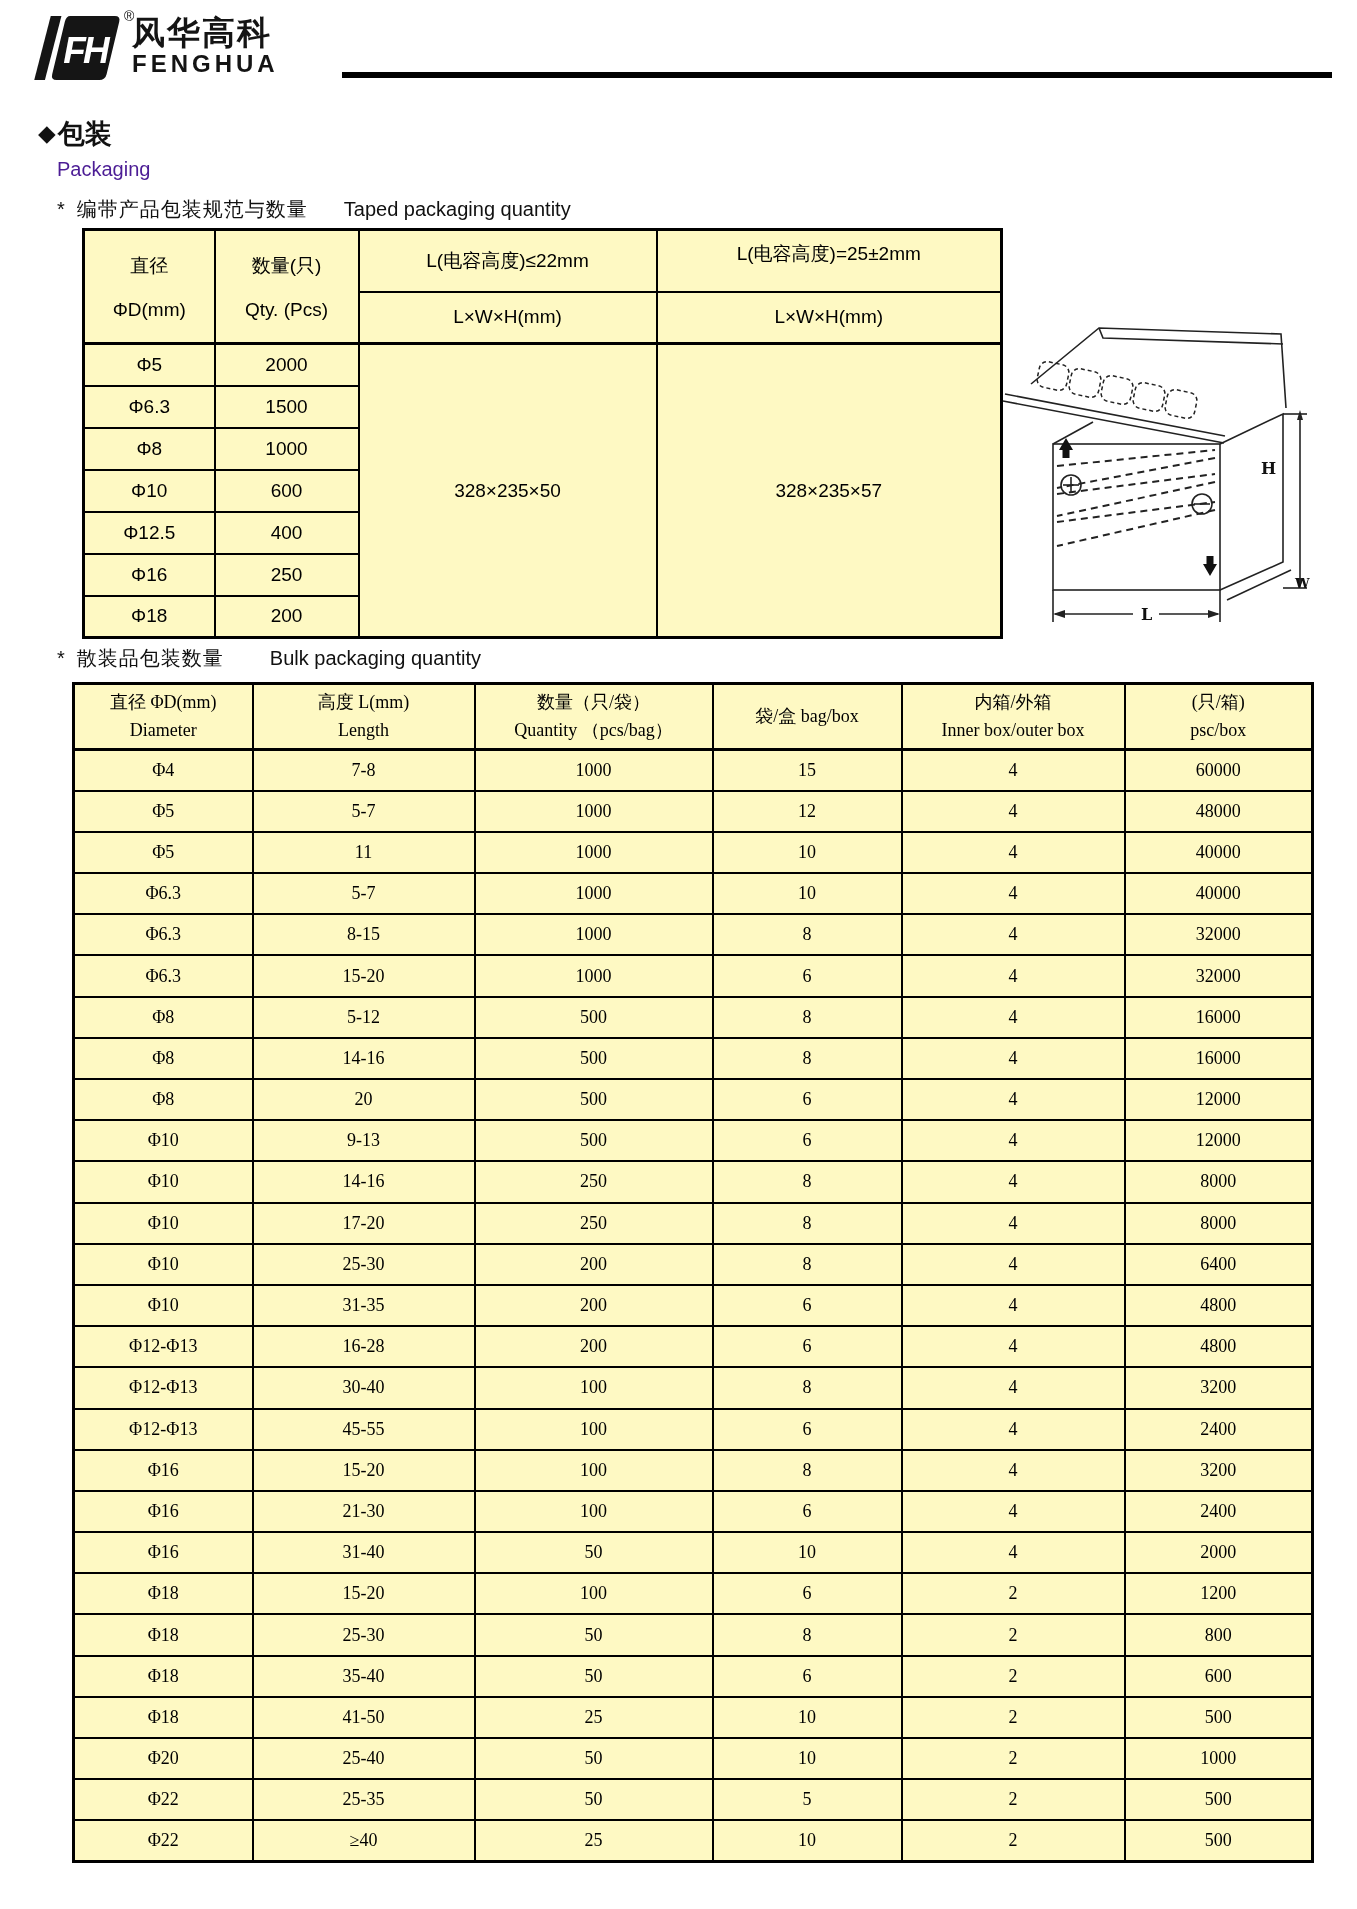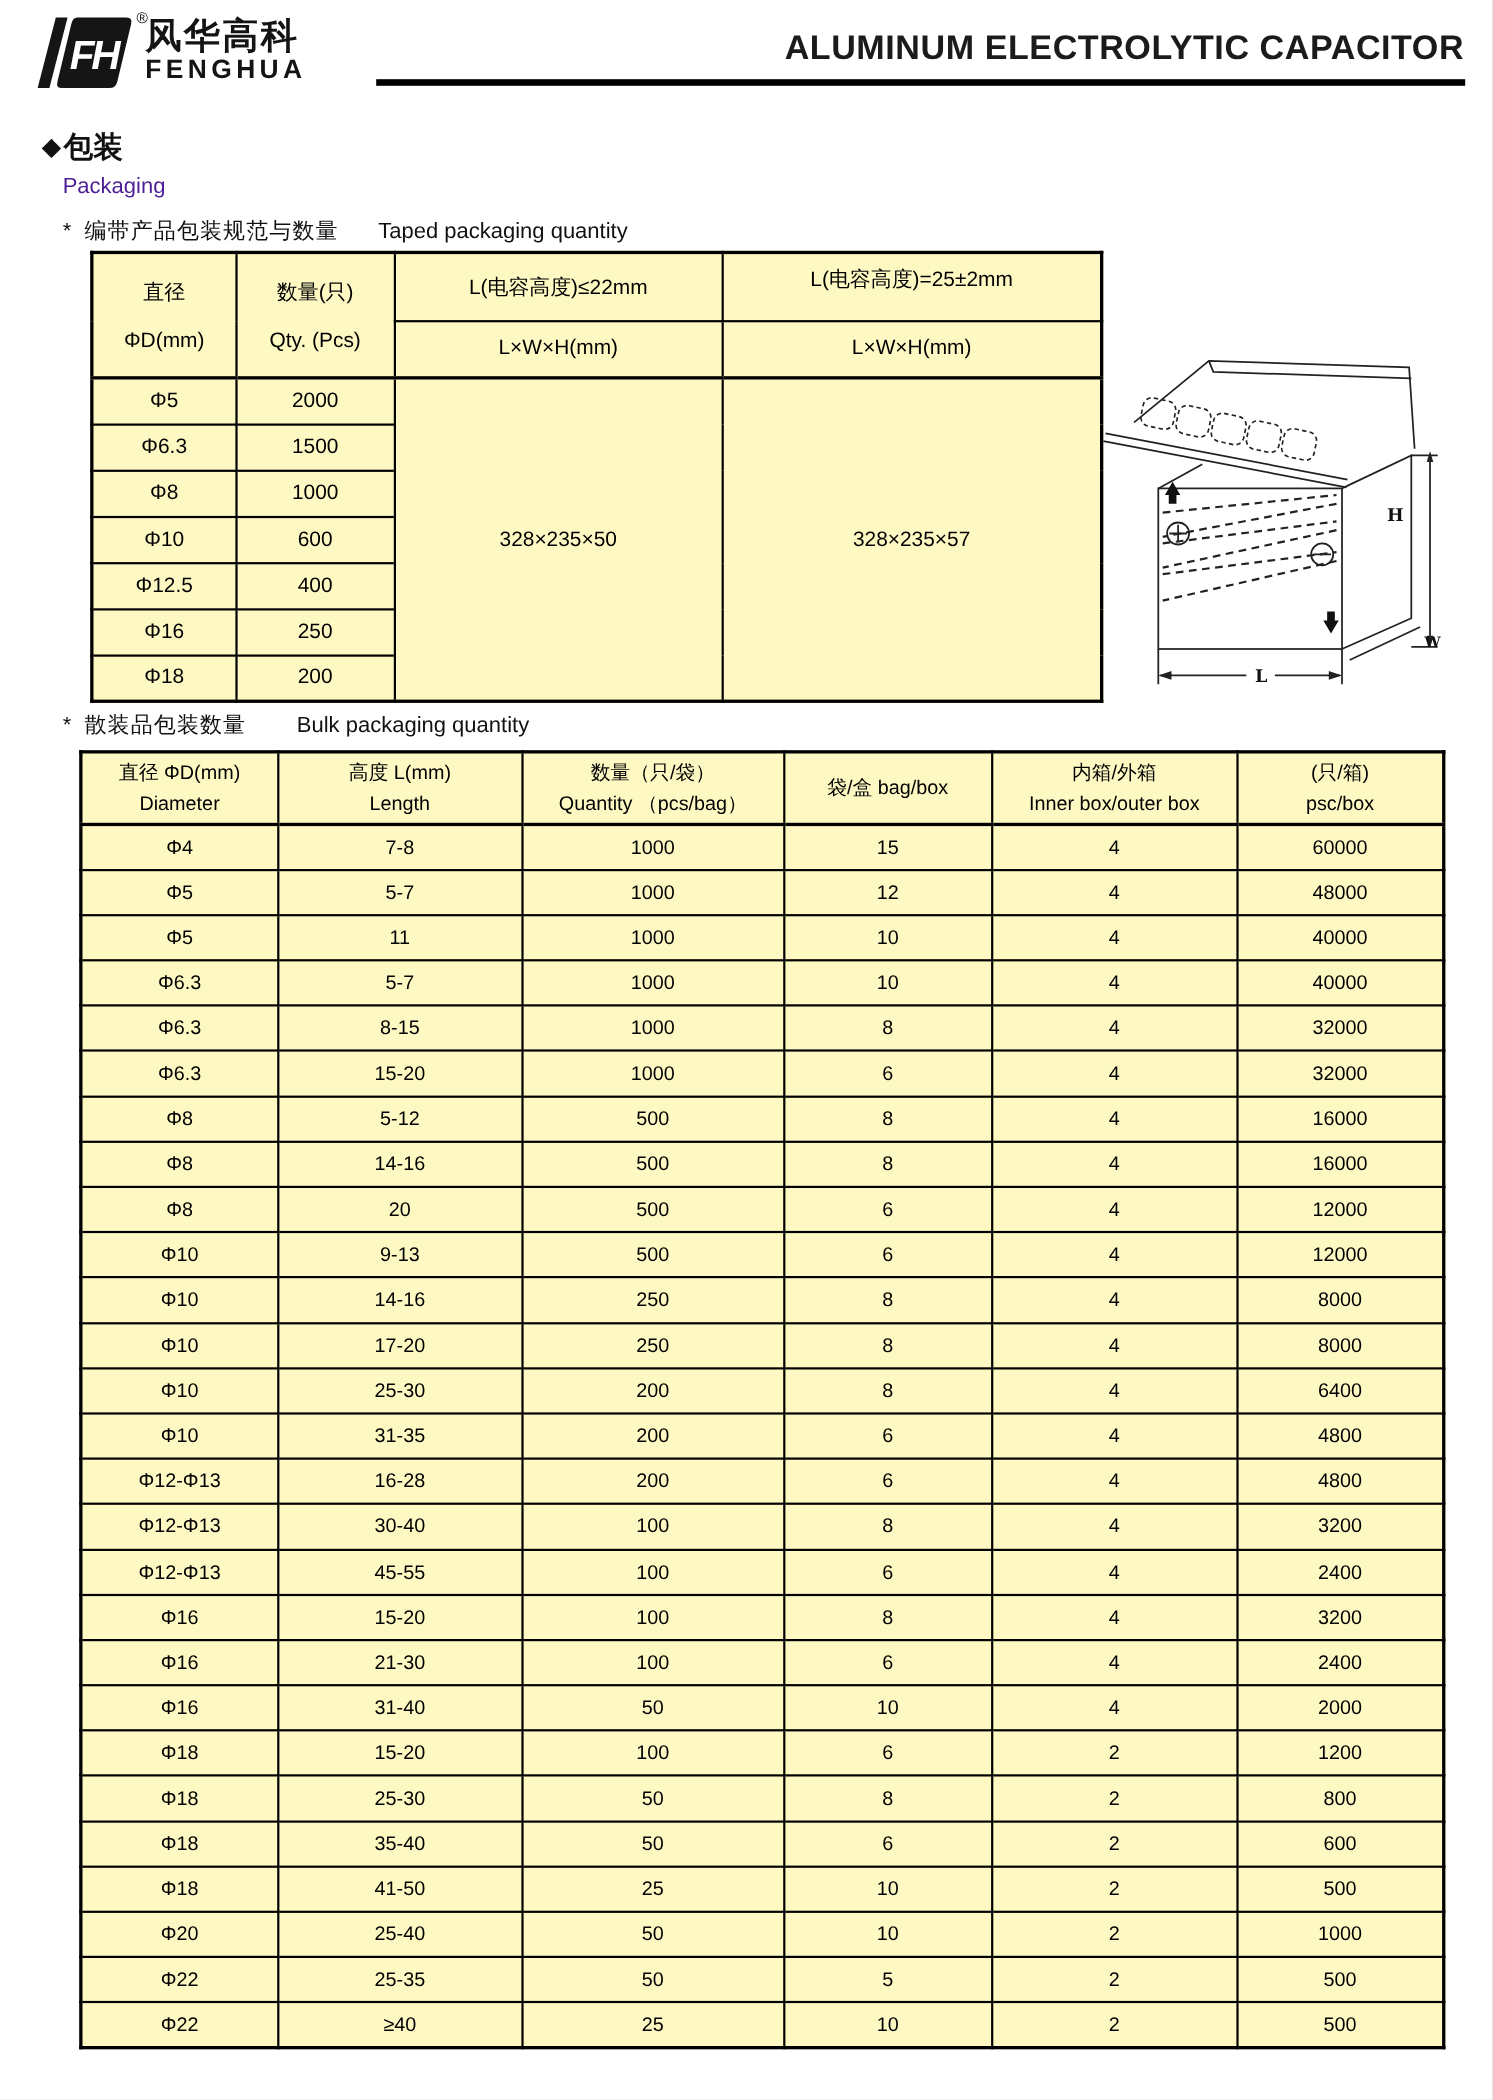--- a/index.html
+++ b/index.html
@@ -32,21 +32,21 @@
 
   .t1 { position:absolute; left:82px; top:228px; width:918px; border:3px solid #000; }
   .t1 th, .t1 td { font-size:19px; }
   .t1 tr.h1 th { height:62px; }
   .t1 tr.h2 th { height:52px; border-bottom:3px solid #000;margin-top:40px; }
   .t1 th.rs { border-bottom:3px solid #000; }
   .t1 .stack { display:flex; flex-direction:column; justify-content:space-evenly; height:108px; }
   .t1 th.c4 { vertical-align:top; padding-top:10px; }
   .t1 tbody td { height:42px; }
 
-  .t2 { position:absolute; left:72px; top:682px; width:1239px; border:3px solid #000; }
+  .t2 { position:absolute; left:72px; top:682px; width:1239px; border:3px solid #000;font-family:Liberation Serif, serif; }
   .t2 thead th { height:66px; border-bottom:3px solid #000; font-size:18px; line-height:1.55; }
   .t2 tbody td { height:41.2px; font-size:18px; }
 
   
   .diagram { position:absolute; left:995px; top:292px; width:355px; height:350px; }
 </style>
 </head>
 <body>
 
 <div class="page">
@@ -54,21 +54,20 @@
   <svg class="logo-mark" viewBox="0 0 92 70">
     <polygon points="20,2 31,2 14,68 3,68" fill="#151515"></polygon>
     <path d="M40,2 L86,2 Q92,2 90.5,8 L77.5,62 Q76,68 70,68 L26,68 Q20,68 21.5,62 L34.5,8 Q36,2 40,2 Z" fill="#151515"></path>
     <text x="33" y="50" font-size="38" font-style="italic" font-weight="bold" fill="#fff" font-family="Liberation Sans, sans-serif" letter-spacing="-3">FH</text>
   </svg>
   <span class="reg">®</span>
   <div class="brand">
     <div class="brand-cn">风华高科</div>
     <div class="brand-en">FENGHUA</div>
   </div>
-  <div class="doc-title">ALUMINUM ELECTROLYTIC CAPACITOR</div>
   <div class="head-rule"></div>
 
   <div class="sec-pack">
     <span class="dia">◆</span><span>包装</span>
   </div>
   <div class="sec-pack-en">Packaging</div>
 
   <div class="sub-title taped-title">
     <span class="star">*</span><span class="cn">编带产品包装规范与数量</span><span class="en">Taped packaging quantity</span>
   </div>

